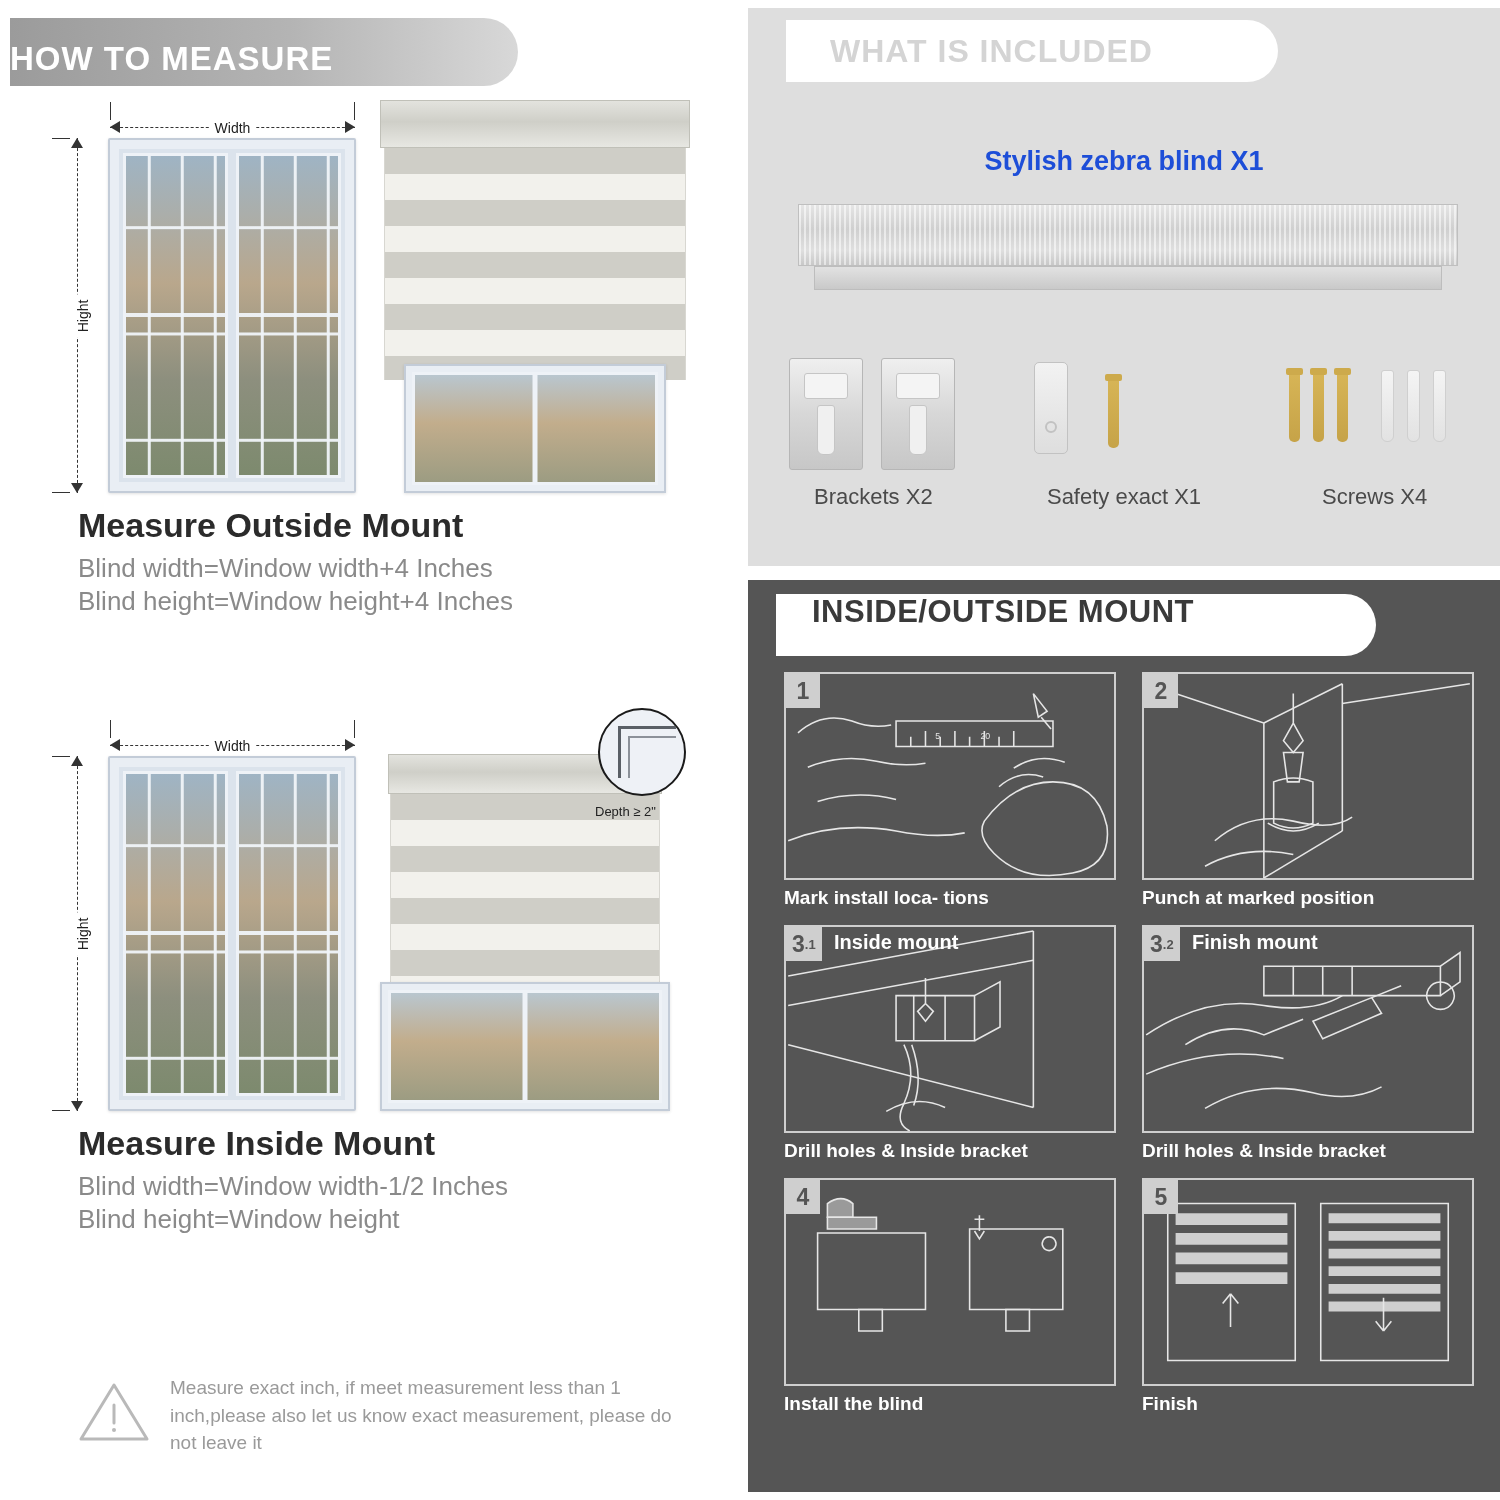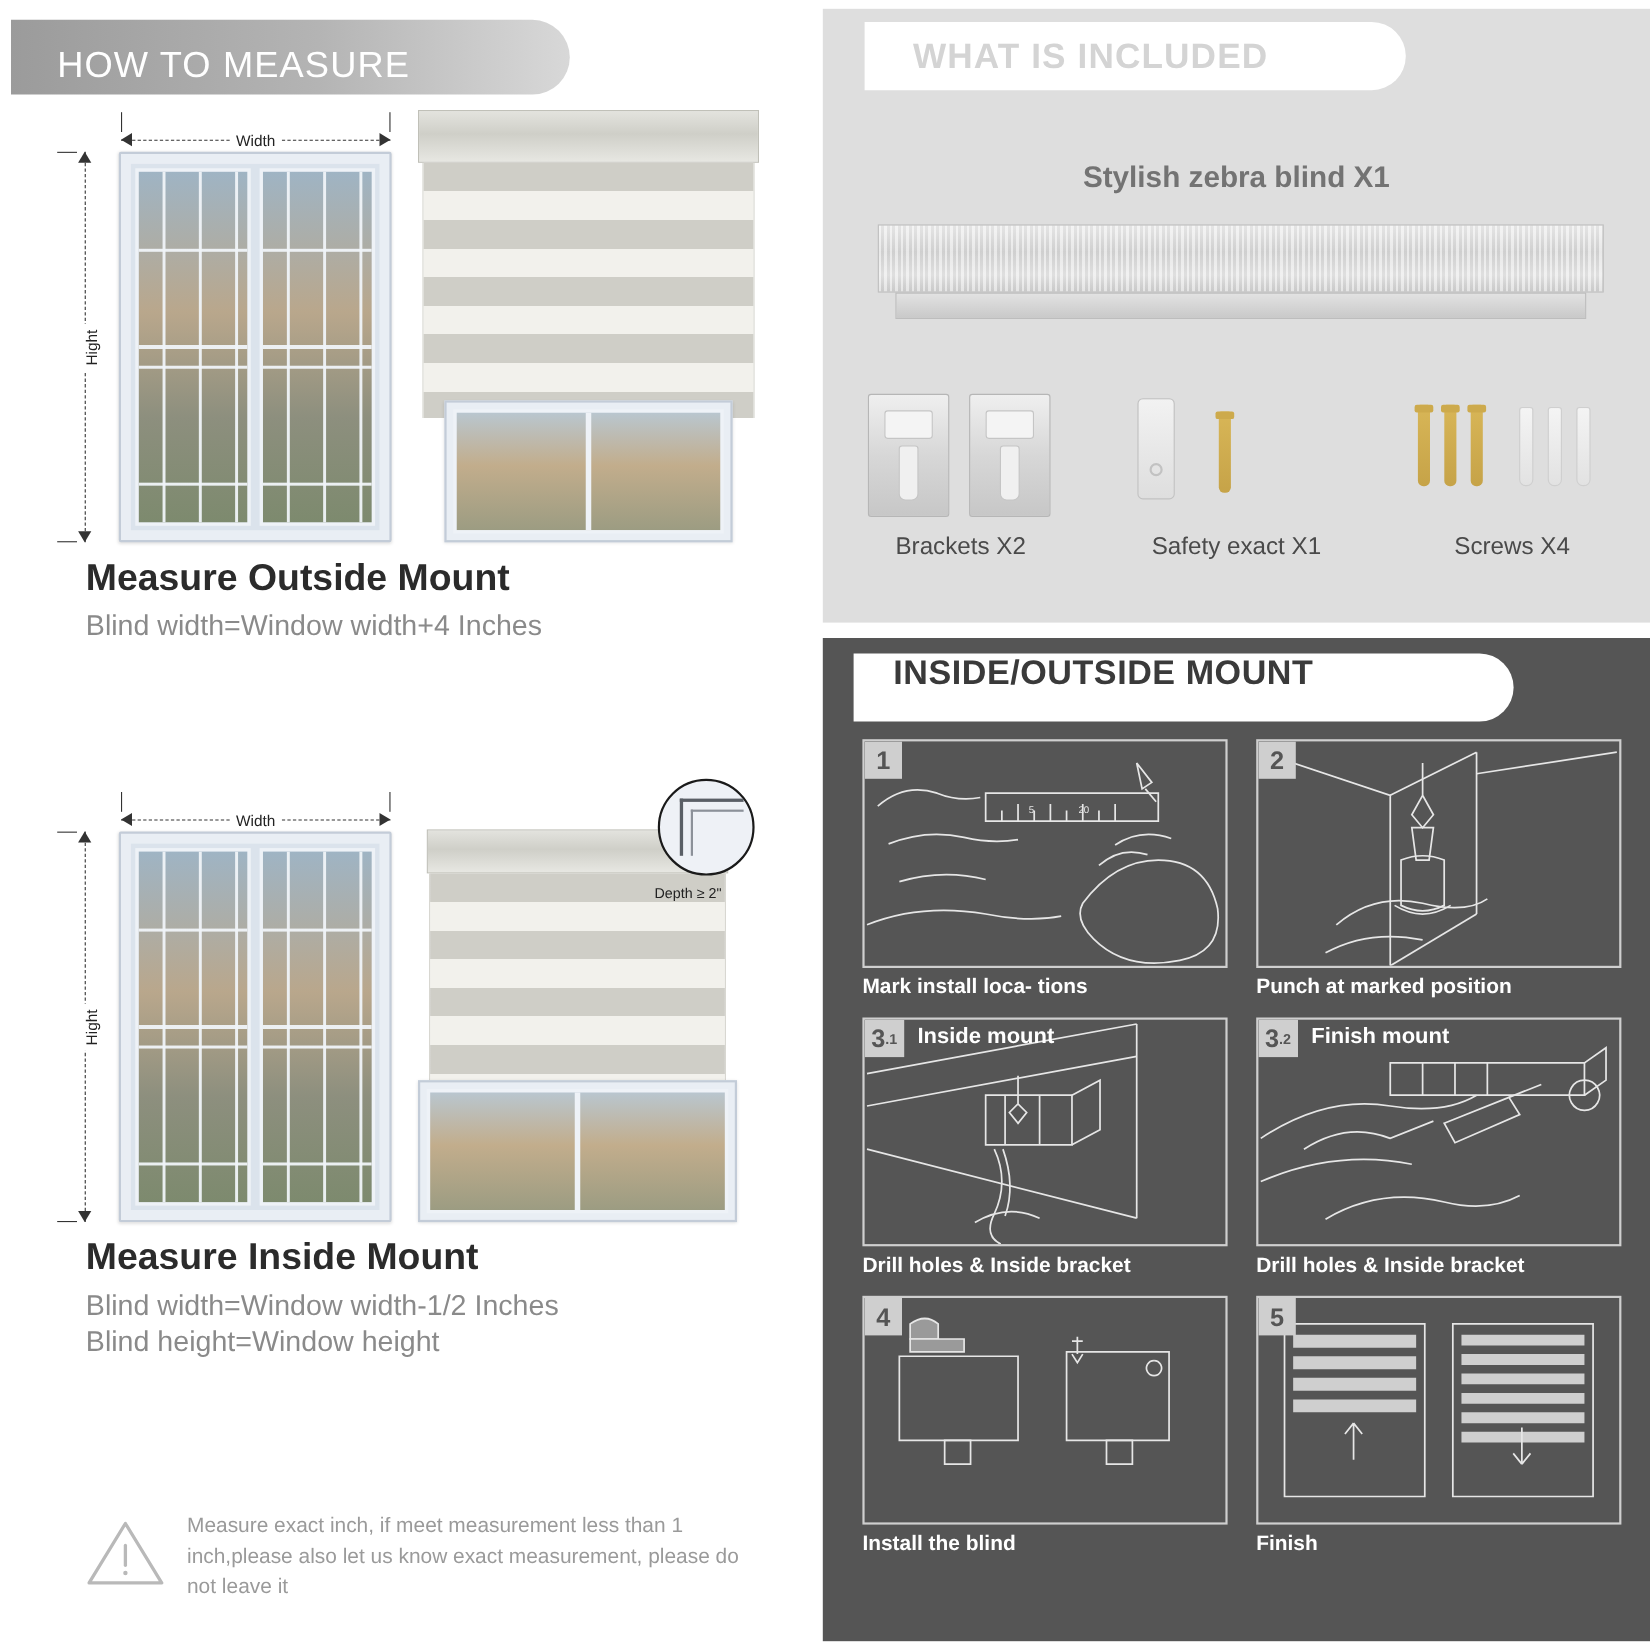--- a/index.html
+++ b/index.html
@@ -17,22 +17,21 @@
     background: #ffffff;
   }
   .banner {
     position: absolute; left: 10px; top: 18px;
     width: 508px; height: 68px;
     background: linear-gradient(to right, #9b9b9b 0%, #b4b4b4 55%, #d8d8d8 100%);
     border-radius: 0 34px 34px 0;
     display: flex; align-items: center;
   }
   .banner span {
-    color: #ffffff; font-size: 33px; font-weight: normal; letter-spacing: 1px;
-    padding-left: 42px;
+    color: #ffffff; font-size: 33px; font-weight: bold; letter-spacing: 1px;
     margin-top: 13px;
   }
 
   
   .measure-block { position: absolute; left: 0; width: 738px; }
   .mb1 { top: 100px; }
   .mb2 { top: 718px; }
 
   .diagram-row { position: relative; width: 700px; height: 400px; margin-left: 30px; }
 
@@ -188,21 +187,21 @@
     position: absolute; left: 38px; top: 12px; width: 492px; height: 62px;
     background: #ffffff; border-radius: 0 31px 31px 0;
     display: flex; align-items: center;
   }
   .tab-white span {
     font-size: 32px; font-weight: bold; color: #d4d4d4; letter-spacing: 1px;
     padding-left: 44px;
   }
   .incl-title {
     position: absolute; top: 138px; width: 100%; text-align: center;
-    font-size: 27px; color: #737373; font-weight: bold;
+    font-size: 27px; color: #1d4ed8; font-weight: bold;
   }
   .blind-bar {
     position: absolute; left: 50px; top: 196px; width: 660px; height: 96px;
   }
   .blind-bar .top {
     position: absolute; left: 0; top: 0; width: 100%; height: 62px;
     background: linear-gradient(180deg,#ececec 0%, #d6d6d6 40%, #e6e6e6 75%, #cfcfcf 100%);
     border: 1px solid #bfbfbf;
     background-image:
       repeating-linear-gradient(to right, rgba(255,255,255,.45) 0 2px, rgba(0,0,0,.03) 2px 5px),
@@ -350,20 +349,21 @@
           <div class="blind-window" style="left:24px; top:264px; width:262px; height:129px; padding:6px;">
             <div class="window-behind" style="position:relative; width:100%; height:100%;">
               <div class="mullion"></div>
             </div>
           </div>
         </div>
       </div>
 
       <h2 class="section-title">Measure Outside Mount</h2>
       <p class="section-line">Blind width=Window width+4 Inches</p>
+      <p class="section-line">Blind height=Window height+4 Inches</p>
     </div>
 
     <div class="measure-block mb2">
       <div class="diagram-row">
 
         <div class="dim-width" style="left:80px; top:18px; width:245px;">
           <div class="line"></div>
           <div class="arrow-l"></div>
             <div class="arrow-r"></div>
           <div class="tick-v" style="left:0;"></div>

